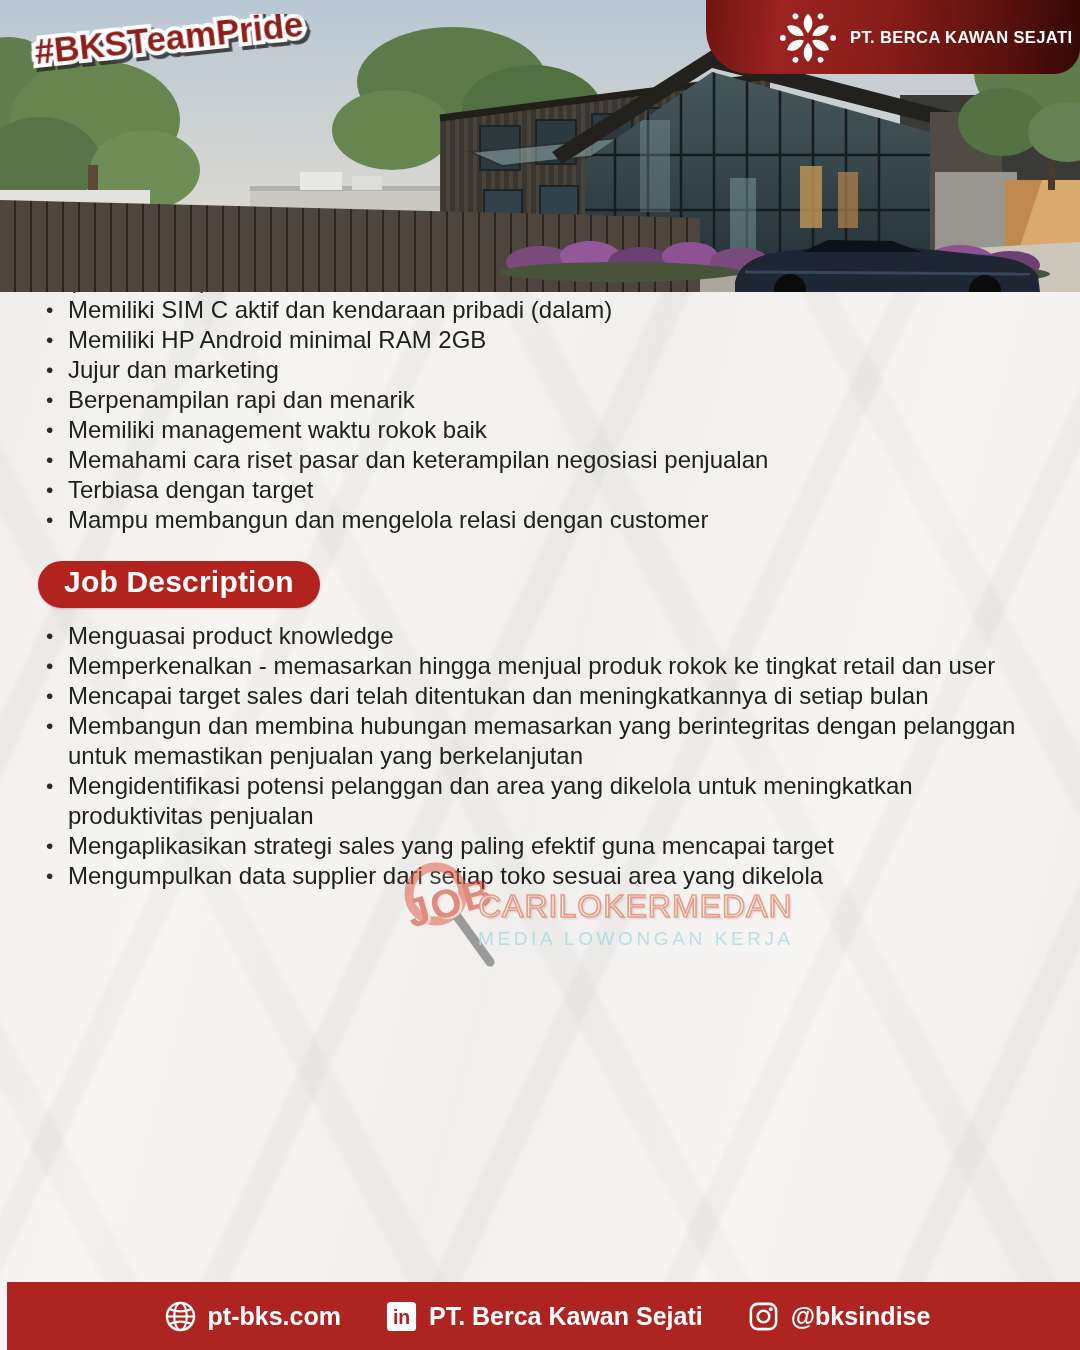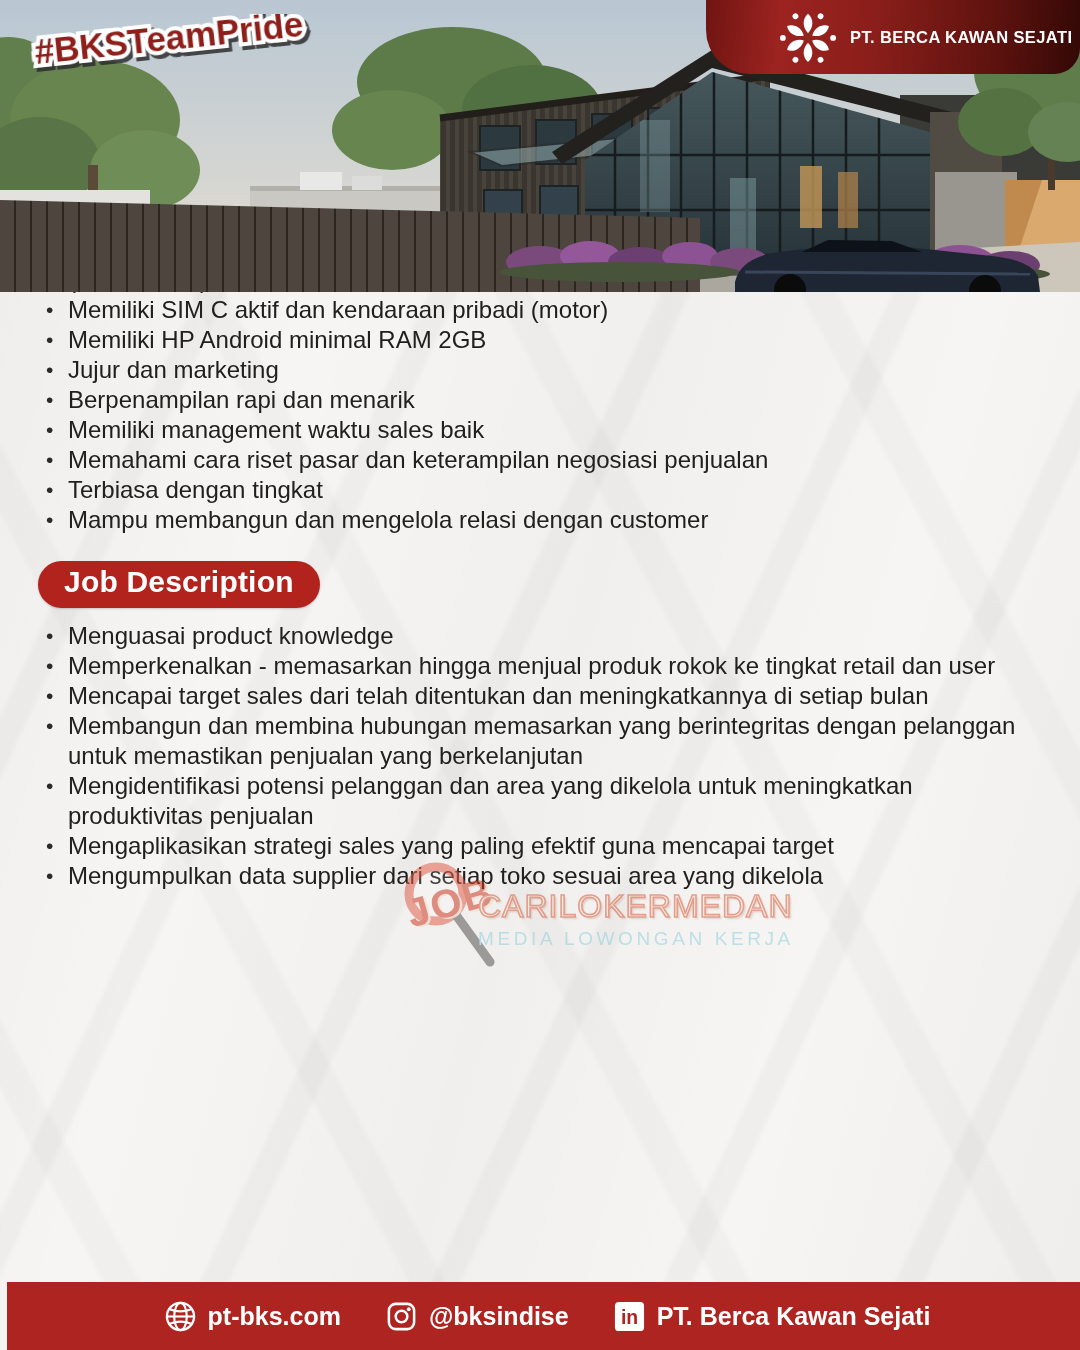--- a/index.html
+++ b/index.html
@@ -251,45 +251,45 @@
     <li>
         <span class="dot">•</span>
         <span class="li-text">Pendidikan minimal S1 semua jurusan / SMA/K dengan pengalaman</span>
       </li>
     <li>
         <span class="dot">•</span>
         <span class="li-text">Fresh Graduate / berpengalaman minimal 1 tahun dalam bidang sales dan marketing (diutamakan)</span>
       </li>
     <li>
         <span class="dot">•</span>
-        <span class="li-text">Memiliki SIM C aktif dan kendaraan pribadi (motor)</span>
+        <span class="li-text">Memiliki SIM C aktif dan kendaraan pribadi (dalam)</span>
       </li>
     <li>
         <span class="dot">•</span>
         <span class="li-text">Memiliki HP Android minimal RAM 2GB</span>
       </li>
     <li>
         <span class="dot">•</span>
         <span class="li-text">Jujur dan marketing</span>
       </li>
     <li>
         <span class="dot">•</span>
         <span class="li-text">Berpenampilan rapi dan menarik</span>
       </li>
     <li>
         <span class="dot">•</span>
-        <span class="li-text">Memiliki management waktu sales baik</span>
+        <span class="li-text">Memiliki management waktu rokok baik</span>
       </li>
     <li>
         <span class="dot">•</span>
         <span class="li-text">Memahami cara riset pasar dan keterampilan negosiasi penjualan</span>
       </li>
     <li>
         <span class="dot">•</span>
-        <span class="li-text">Terbiasa dengan tingkat</span>
+        <span class="li-text">Terbiasa dengan target</span>
       </li>
     <li>
         <span class="dot">•</span>
         <span class="li-text">Mampu membangun dan mengelola relasi dengan customer</span>
       </li>
   </ul>
 
   <div class="badge second">
     <span>Job Description</span>
   </div>
@@ -344,28 +344,28 @@
       <svg width="33" height="33" viewBox="0 0 34 34">
         <circle cx="17" cy="17" r="14" fill="none" stroke="#ffffff" stroke-width="2.4"></circle>
         <ellipse cx="17" cy="17" rx="6.5" ry="14" fill="none" stroke="#ffffff" stroke-width="2.2"></ellipse>
         <line x1="3" y1="17" x2="31" y2="17" stroke="#ffffff" stroke-width="2.2"></line>
         <path d="M6,9.5 Q17,14 28,9.5 M6,24.5 Q17,20 28,24.5" fill="none" stroke="#ffffff" stroke-width="2.2"></path>
       </svg>
       <span>pt-bks.com</span>
     </div>
     <div class="f-item">
       <svg width="33" height="33" viewBox="0 0 34 34">
+        <rect x="2" y="2" width="30" height="30" rx="4" fill="#ffffff"></rect>
+        <text x="17" y="25" text-anchor="middle" font-family="Liberation Sans, sans-serif" font-size="20" font-weight="bold" fill="#ae2420">in</text>
+      </svg>
+      <span>PT. Berca Kawan Sejati</span>
+    </div>
+    <div class="f-item">
+      <svg width="33" height="33" viewBox="0 0 34 34">
         <rect x="4" y="4" width="26" height="26" rx="7" fill="none" stroke="#ffffff" stroke-width="2.6"></rect>
         <circle cx="17" cy="17" r="6" fill="none" stroke="#ffffff" stroke-width="2.6"></circle>
         <circle cx="24.5" cy="9.5" r="2" fill="#ffffff"></circle>
       </svg>
       <span>@bksindise</span>
     </div>
-    <div class="f-item">
-      <svg width="33" height="33" viewBox="0 0 34 34">
-        <rect x="2" y="2" width="30" height="30" rx="4" fill="#ffffff"></rect>
-        <text x="17" y="25" text-anchor="middle" font-family="Liberation Sans, sans-serif" font-size="20" font-weight="bold" fill="#ae2420">in</text>
-      </svg>
-      <span>PT. Berca Kawan Sejati</span>
-    </div>
   </div>
 
 </div>
 
 </body></html>

